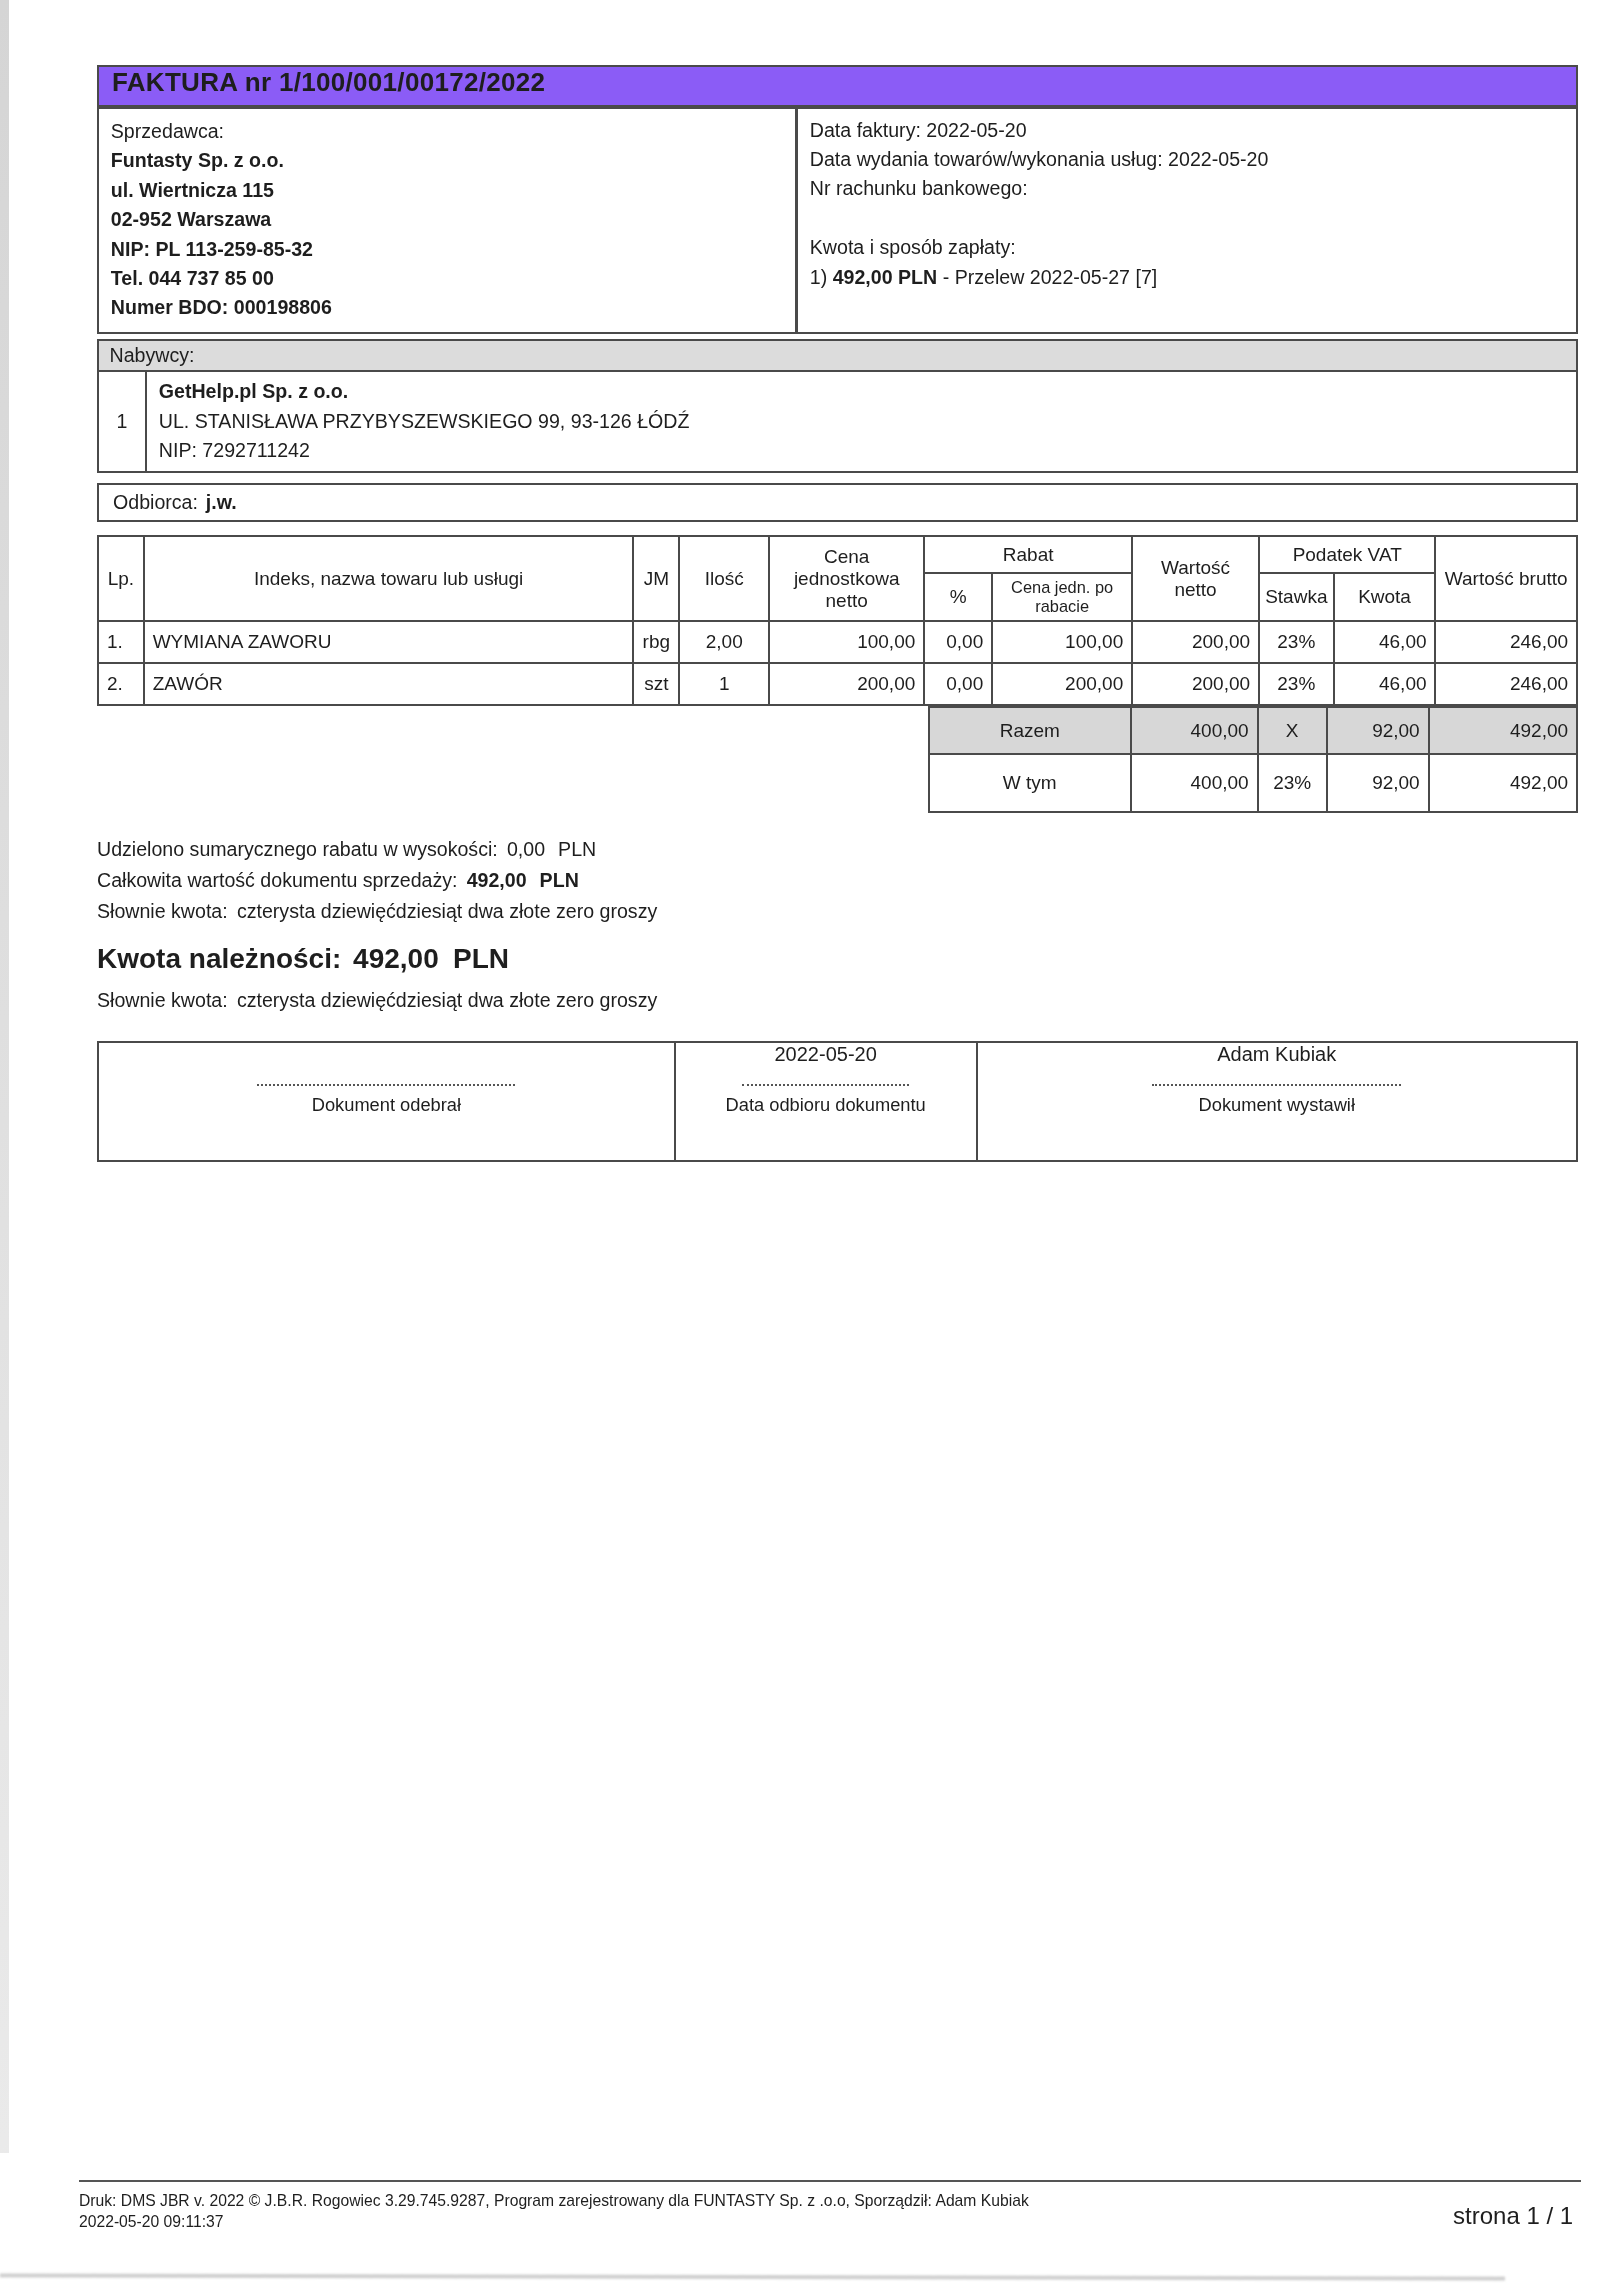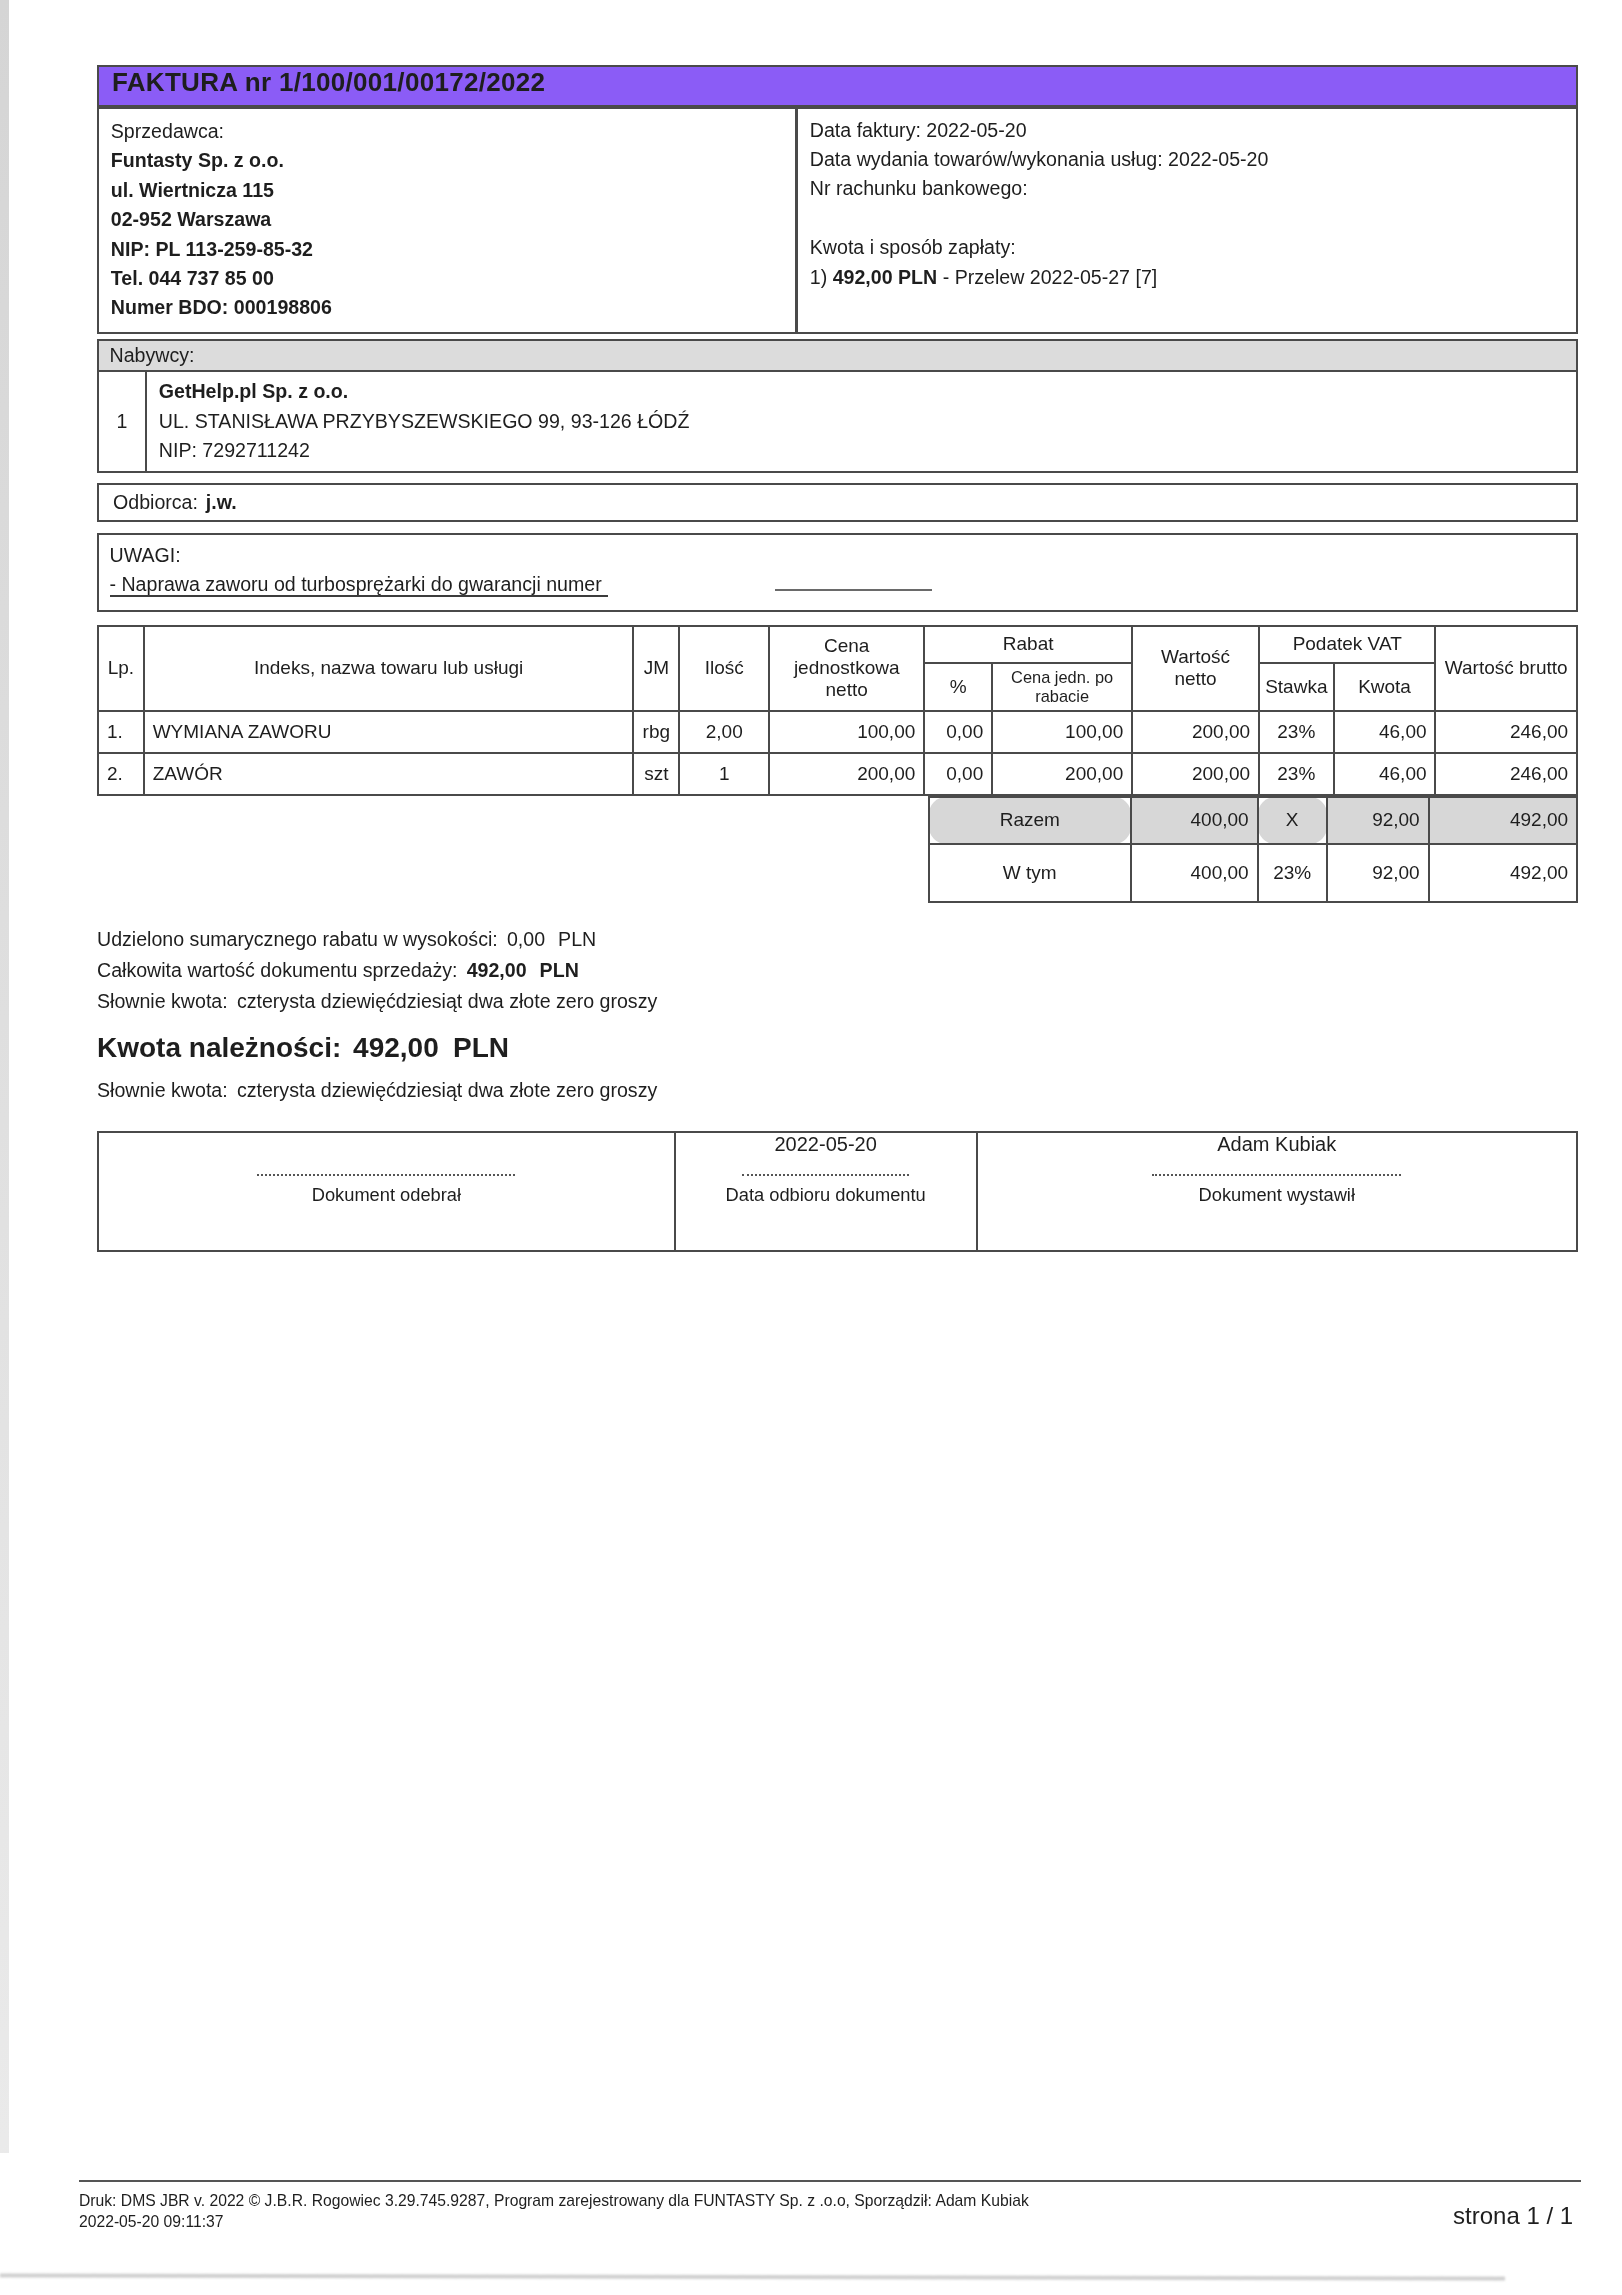--- a/index.html
+++ b/index.html
@@ -45,21 +45,21 @@
     border-bottom:2px solid #6a6a6a; vertical-align:baseline; }
 
   table { border-collapse:collapse; }
   .items { margin-top:13px; width:100%; font-size:19px; }
   .items th, .items td { border:2px solid #4a4a4a; }
   .items th { font-weight:normal; text-align:center; padding:3.9px 5.2px; }
   .items tr.h1 th { height:37px; }
   .items tr.h2 th { height:48px; }
   .items th.small { font-size:16.4px; line-height:19px; }
   .items td { height:42px; padding:5.2px 7.9px; }
-  .al { text-align:left; } .ac { text-align:center;border-radius:17px; } .ar { text-align:right; }
+  .al { text-align:left; } .ac { text-align:center; } .ar { text-align:right; }
 
   .summary { width:650px; margin-left:831px; font-size:19px; }
   .summary td { border:2px solid #4a4a4a; padding:5.2px 7.9px; }
   .summary tr.razem td { background:#d7d7d7; height:47px; }
   .summary tr.wtym td { height:58px;margin-top:12px; }
 
   .totals { margin-top:21px; font-size:19.6px; line-height:31px; }
   .totals .val { margin-left:9.2px; }
   .totals .unit { margin-left:13px; }
   .totals .b { font-weight:bold; }
@@ -128,26 +128,20 @@
         <div>UL. STANISŁAWA PRZYBYSZEWSKIEGO 99, 93-126 ŁÓDŹ</div>
         <div>NIP: 7292711242</div>
       </div>
     </div>
 
     <div class="odbiorca-box">
       <span>Odbiorca:</span>
       <span class="b">j.w.</span>
     </div>
 
-    <div class="uwagi-box">
-      <div>UWAGI:</div>
-      <div>
-        <span class="note-underline">- Naprawa zaworu od turbosprężarki  do gwarancji numer</span><span class="blank-line"></span>
-      </div>
-    </div>
 
     <table class="items">
       <colgroup>
         <col style="width:3.1%">
           <col style="width:33.3%">
           <col style="width:3.1%">
         <col style="width:6.1%">
           <col style="width:10.5%">
           <col style="width:4.6%">
         <col style="width:9.5%">

